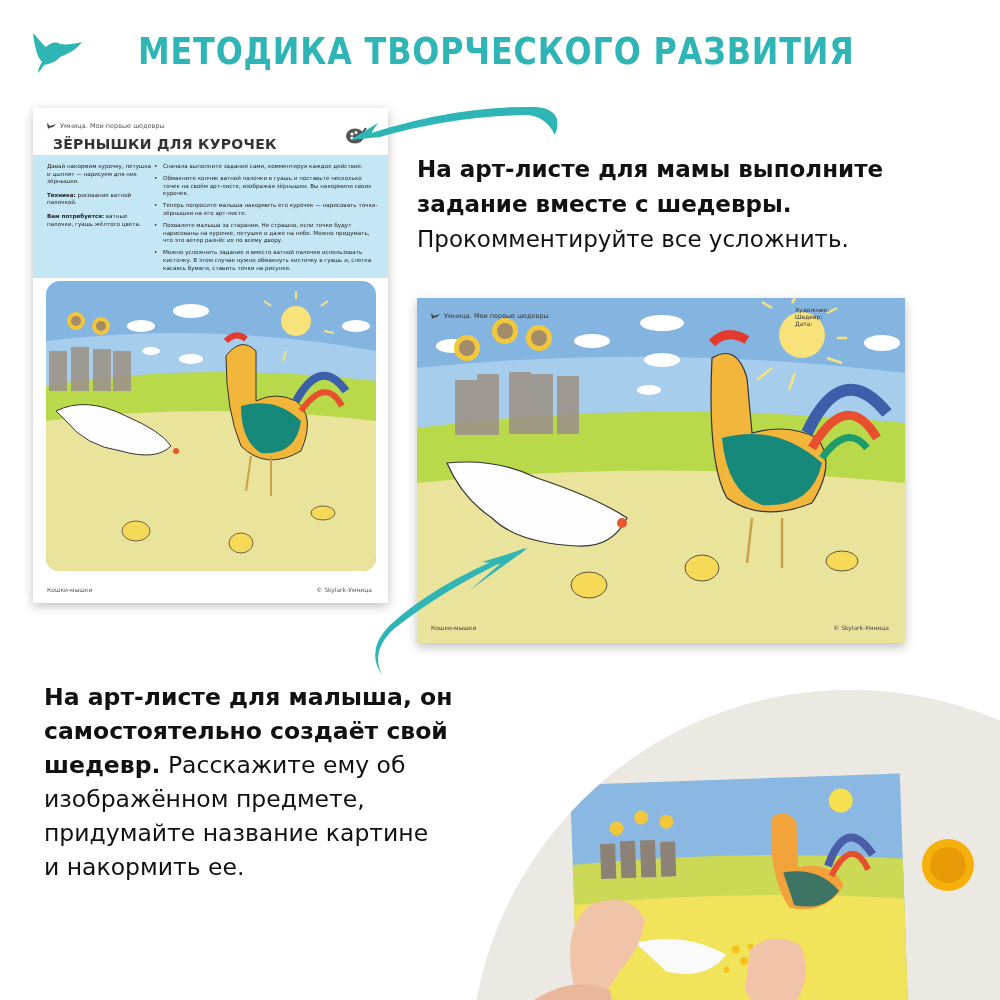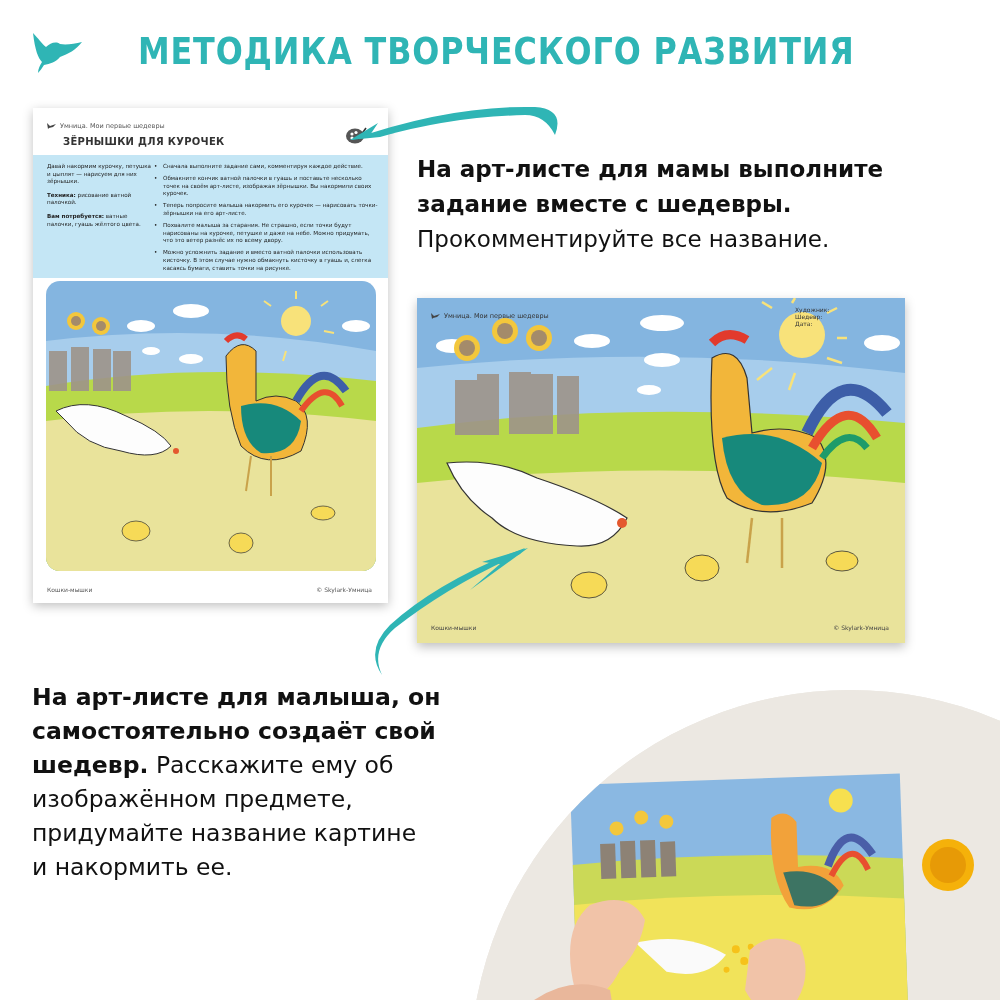--- a/index.html
+++ b/index.html
@@ -10,21 +10,21 @@
   .header { position: absolute; left: 0; top: 0; width: 904px; height: 100px; }
   .header .bird { position: absolute; left: 30px; top: 30px; width: 55px; height: 45px; }
   .header .title { position: absolute; left: 138px; top: 30px; font-family: "DejaVu Sans", sans-serif; font-weight: bold;
     font-size: 37px; letter-spacing: 1px; color: #2fb5b5; transform: scaleX(0.86); transform-origin: left center; white-space: nowrap; }
 
   
   .sheet { position: absolute; left: 33px; top: 108px; width: 355px; height: 495px; background: #fff;
     box-shadow: 0 3px 10px rgba(0,0,0,0.25); }
   .sheet .series { position: absolute; left: 14px; top: 14px; font-size: 6.5px; color: #555; display: flex; align-items: center; gap: 4px; }
   .sheet .series .mini-bird { width: 9px; height: 6px; }
-  .sheet .sheet-title { position: absolute; left: 30px; top: 28px; font-size: 10px; font-weight: bold; color: #333; letter-spacing: 0.3px; }
+  .sheet .sheet-title { position: absolute; left: 20px; top: 28px; font-size: 14px; font-weight: bold; color: #333; letter-spacing: 0.3px; }
   .sheet .palette { position: absolute; left: 312px; top: 17px; width: 22px; height: 20px; }
   .sheet .info { position: absolute; left: 0; top: 47px; width: 355px; height: 123px; background: #c4e6f5; }
   .sheet .info .left { position: absolute; left: 14px; top: 8px; width: 105px; font-size: 5.6px; line-height: 7.6px; color: #222; }
   .sheet .info .left p { margin-bottom: 6px; }
   .sheet .info .left b { font-weight: bold; }
   .sheet .info .right { position: absolute; left: 121px; top: 8px; width: 225px; font-size: 5.6px; line-height: 7.6px; color: #222; }
   .sheet .info .right li { list-style: none; position: relative; padding-left: 9px; margin-bottom: 4.5px; }
   .sheet .info .right li::before { content: "•"; position: absolute; left: 0; top: 0; }
   .sheet .art { position: absolute; left: 13px; top: 173px; width: 330px; height: 290px; border-radius: 14px; overflow: hidden; }
   .sheet .footer-left { position: absolute; left: 14px; top: 478px; font-size: 6px; color: #555; }
@@ -39,21 +39,21 @@
 
   
   .kidsheet { position: absolute; left: 417px; top: 298px; width: 488px; height: 345px; overflow: hidden;
     box-shadow: 0 4px 10px rgba(0,0,0,0.25); }
   .kidsheet .series { position: absolute; left: 14px; top: 14px; font-size: 6.5px; color: #333; display:flex; align-items:center; gap:4px; z-index: 3; }
   .kidsheet .sig { position: absolute; left: 378px; top: 8px; font-size: 6px; line-height: 7px; color: #333; z-index: 3; }
   .kidsheet .footer-left { position: absolute; left: 14px; top: 326px; font-size: 6px; color: #444; z-index: 3; }
   .kidsheet .footer-right { position: absolute; right: 16px; top: 326px; font-size: 6px; color: #444; z-index: 3; }
 
   
-  .txt-kid { position: absolute; left: 32px; top: 680px; width: 450px; font-size: 23.5px; line-height: 34px; color: #111; }
+  .txt-kid { position: absolute; left: 44px; top: 680px; width: 450px; font-size: 23.5px; line-height: 34px; color: #111; }
   .txt-kid b { font-weight: bold; }
 
   
   .photo { position: absolute; left: 470px; top: 690px; width: 760px; height: 760px; border-radius: 50%; overflow: hidden; background: #ece8e2; }
 </style>
 </head>
 <body>
 
 <div class="header">
   <svg class="bird" viewBox="0 0 55 45">
@@ -152,21 +152,21 @@
   <div class="footer-right">© Skylark-Умница</div>
 </div>
 
 <svg class="arrow" style="left:340px;top:95px;width:230px;height:60px" viewBox="0 0 230 60">
   <path d="M10 45 Q110 10 195 12 Q225 14 215 40 Q205 20 185 20 Q110 22 40 42 Z" fill="#2fb5b5"></path>
   <path d="M10 45 L38 28 L30 40 L55 38 Z" fill="#2fb5b5"></path>
 </svg>
 
 <div class="txt-mom">
   <b>На арт-листе для мамы  выполните задание вместе с шедевры.</b><br>
-  <span>Прокомментируйте все название.</span>
+  <span>Прокомментируйте все усложнить.</span>
 </div>
 
 <div class="kidsheet">
   <svg width="488" height="345" viewBox="0 0 488 345" preserveAspectRatio="none" style="position:absolute;left:0;top:0">
     <rect width="488" height="345" fill="#84b5e0"></rect>
     <path d="M0 70 Q244 45 488 75 L488 345 L0 345 Z" fill="#a7cdec"></path>
     <path d="M0 130 Q220 100 488 125 L488 345 L0 345 Z" fill="#b8d94a"></path>
     <path d="M0 185 Q240 160 488 185 L488 345 L0 345 Z" fill="#e9e39b"></path>
     <g fill="#fff">
         <ellipse cx="245" cy="25" rx="22" ry="8"></ellipse>

